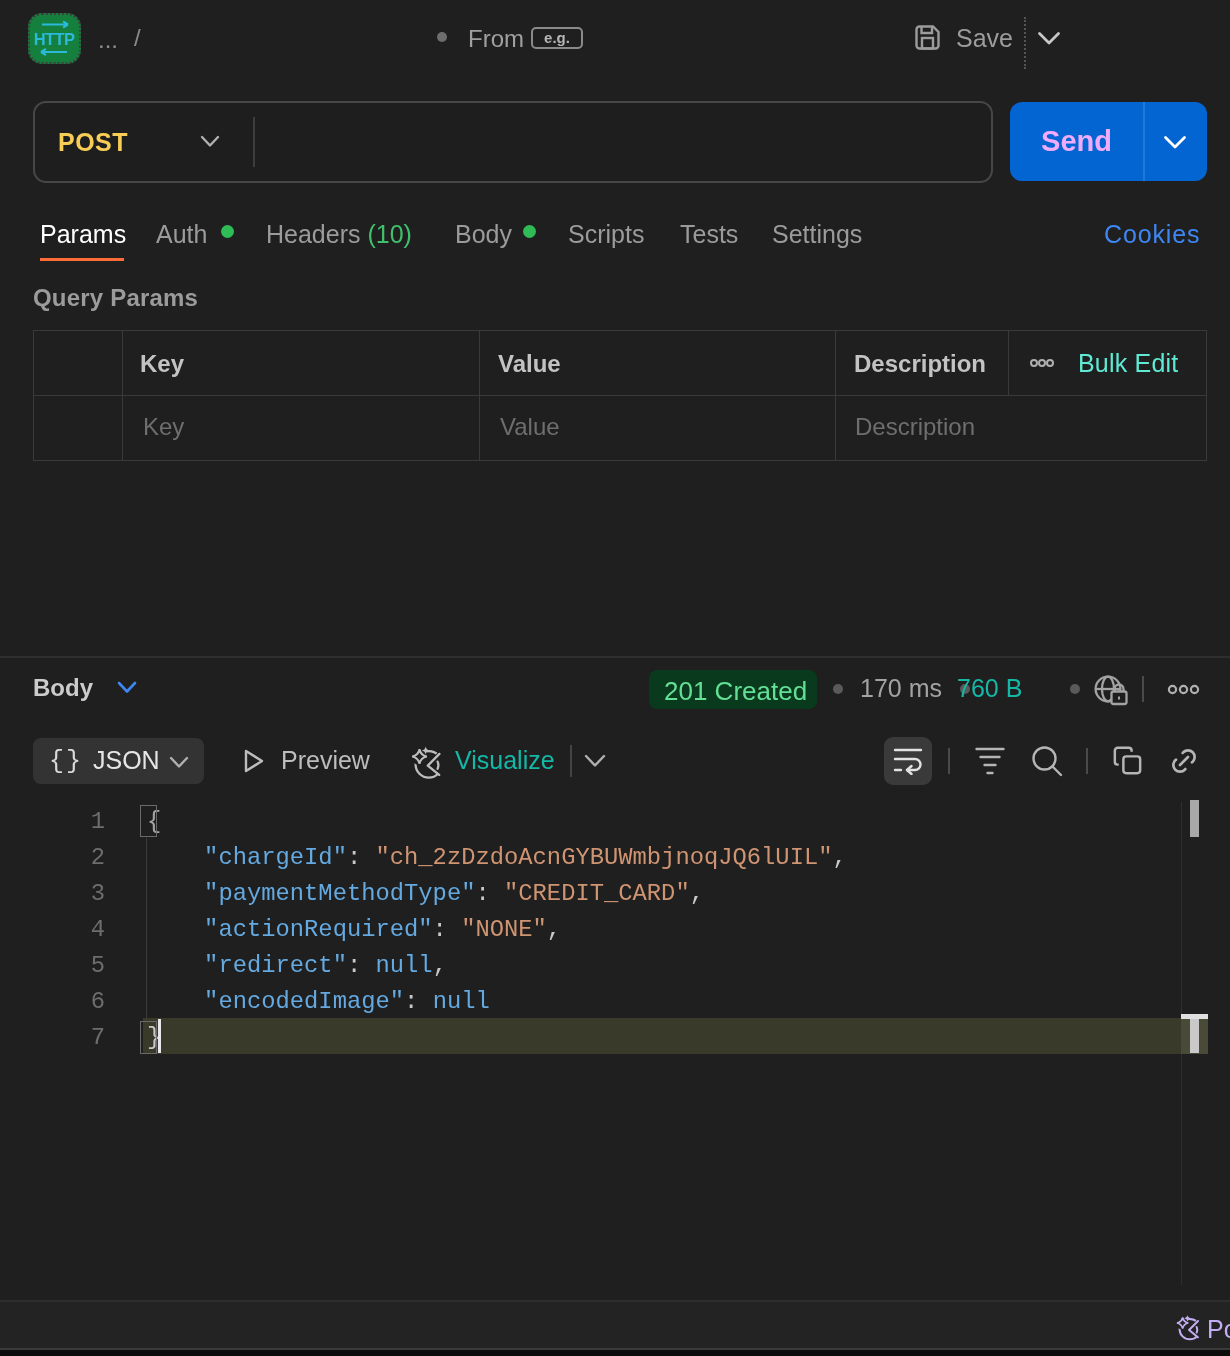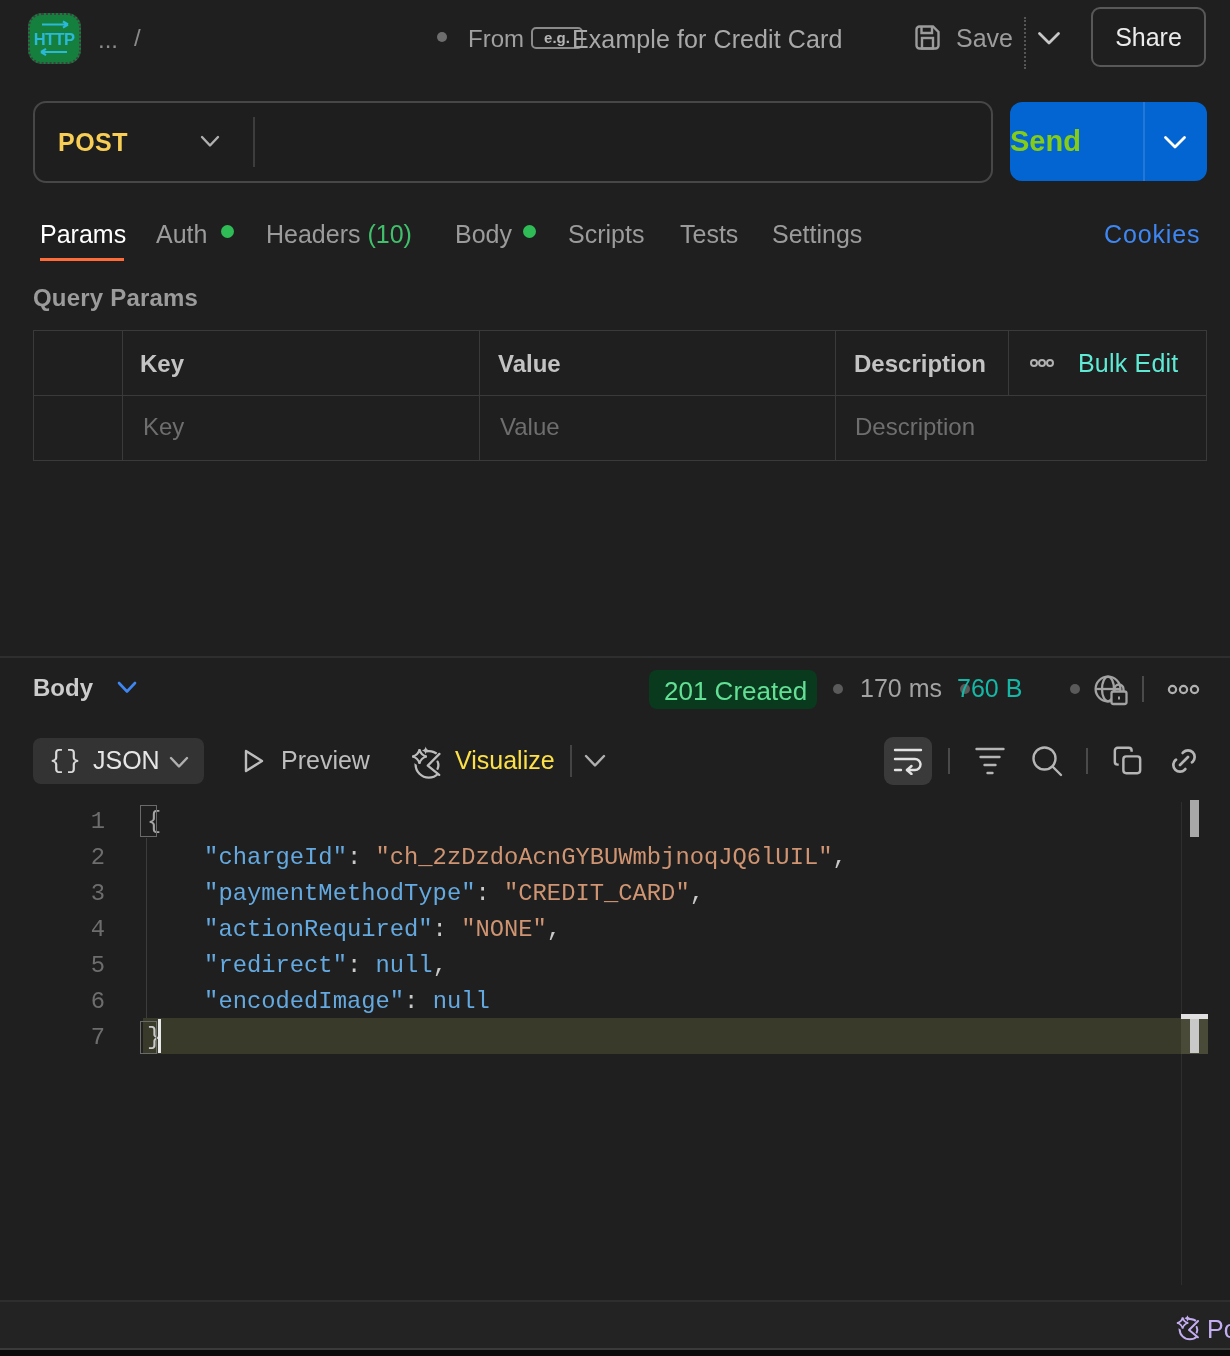--- a/index.html
+++ b/index.html
@@ -17,44 +17,42 @@
       <text x="24" y="30" font-family="Liberation Sans" font-size="16.5" font-weight="bold" fill="#2cb8d8" text-anchor="middle" letter-spacing="-0.6">HTTP</text>
       <path d="M12 9.5 H38 M38 9.5 l-5 -3.2 M38 9.5 l-5 3.2" stroke="#2cb8d8" stroke-width="2.1" fill="none"></path>
       <path d="M37 37 H11 M11 37 l5 -3.2 M11 37 l5 3.2" stroke="#2cb8d8" stroke-width="2.1" fill="none"></path>
     </svg>
   </div>
   <div class="abs" style="left:98px; top:26px; color:#8d8d8d; font-size:24px;">...</div>
   <div class="abs" style="left:134px; top:24px; color:#8a8a8a; font-size:24px;">/</div>
   <div class="abs" style="left:437px; top:32px; width:10px; height:10px; border-radius:50%; background:#6e6e6e;"></div>
   <div class="abs" style="left:468px; top:25px; color:#a0a0a0; font-size:24px;">From</div>
   <div class="abs" style="left:531px; top:27px; width:52px; height:22px; border:2px solid #8a8a8a; border-radius:5px; color:#b5b5b5; font-size:15px; font-weight:bold; text-align:center; line-height:18px;">e.g.</div>
-  <div class="abs" style="left:572px; top:25px; color:#a9a9a9; font-size:25px; letter-spacing:0.1px;">Example for Credit Card</div>
 
   <svg class="abs" style="left:913px; top:23px;" width="29" height="29" viewBox="0 0 29 29">
     <path d="M3.5 6.5 a3 3 0 0 1 3-3 H20 L25.5 9 V22.5 a3 3 0 0 1 -3 3 H6.5 a3 3 0 0 1 -3-3 Z" fill="none" stroke="#9c9c9c" stroke-width="2.4"></path>
     <path d="M8.5 3.5 V10 H19 V3.8" fill="none" stroke="#9c9c9c" stroke-width="2.4"></path>
     <rect x="9" y="15" width="11" height="10.5" fill="none" stroke="#9c9c9c" stroke-width="2.4"></rect>
   </svg>
   <div class="abs" style="left:956px; top:24px; color:#9c9c9c; font-size:25px;">Save</div>
   <div class="abs" style="left:1024px; top:17px; height:52px; border-left:2px dotted #555;"></div>
   <svg class="abs" style="left:1037px; top:31px;" width="24" height="15" viewBox="0 0 24 15">
     <path d="M2.5 2.5 L12 12 L21.5 2.5" fill="none" stroke="#c7c7c7" stroke-width="2.8" stroke-linecap="round" stroke-linejoin="round"></path>
   </svg>
-  <div class="abs" style="left:1091px; top:7px; width:115px; height:60px; border:2px solid #585858; border-radius:9px; color:#ececec; font-size:25px; text-align:center; line-height:56px;">Share</div>
 
   <div class="abs" style="left:33px; top:101px; width:960px; height:82px; border:2px solid #474747; border-radius:13px; background:#1e1e1e;"></div>
   <div class="abs" style="left:58px; top:128px; color:#f7cd56; font-size:25px; font-weight:bold; letter-spacing:0.5px;">POST</div>
   <svg class="abs" style="left:200px; top:135px;" width="20" height="13" viewBox="0 0 20 13">
     <path d="M2 2 L10 10.5 L18 2" fill="none" stroke="#b0b0b0" stroke-width="2.4" stroke-linecap="round" stroke-linejoin="round"></path>
   </svg>
   <div class="abs" style="left:253px; top:117px; height:50px; border-left:2px solid #3d3d3d;"></div>
 
   <div class="abs" style="left:1010px; top:102px; width:197px; height:79px; border-radius:12px; background:#0265d2;"></div>
   <div class="abs" style="left:1143px; top:102px; height:79px; border-left:2px solid #2277d9;"></div>
-  <div class="abs" style="left:1010px; top:125px; width:133px; color:#84cc16; font-size:29px; font-weight:bold;">Send</div>
+  <div class="abs" style="left:1010px; top:125px; width:133px; text-align:center; color:#f0abfc; font-size:29px; font-weight:bold;">Send</div>
   <svg class="abs" style="left:1163px; top:135px;" width="24" height="15" viewBox="0 0 24 15">
     <path d="M2.5 2.5 L12 12 L21.5 2.5" fill="none" stroke="#ffffff" stroke-width="2.8" stroke-linecap="round" stroke-linejoin="round"></path>
   </svg>
 
   <div class="abs" style="left:40px; top:220px; color:#ffffff; font-size:25px;">Params</div>
   <div class="abs" style="left:40px; top:258px; width:84px; height:3px; background:#ff6c37;"></div>
   <div class="abs" style="left:156px; top:220px; color:#9b9b9b; font-size:25px;">Auth</div>
   <div class="abs" style="left:221px; top:225px; width:13px; height:13px; border-radius:50%; background:#2fbc56;"></div>
   <div class="abs" style="left:266px; top:220px; color:#9b9b9b; font-size:25px;text-align:center;">Headers <span style="color:#41c06c;">(10)</span></div>
   <div class="abs" style="left:455px; top:220px; color:#9b9b9b; font-size:25px;">Body</div>
@@ -130,21 +128,21 @@
 
   <svg class="abs" style="left:406px; top:741px;" width="37" height="40" viewBox="0 0 37 40">
     <circle cx="22.8" cy="23.4" r="13.2" fill="none" stroke="#bdbdbd" stroke-width="2.3"></circle>
     <path d="M21 24.4 L40 1.5 L44.5 41 Z" fill="#1f1f1f"></path>
     <circle cx="13.5" cy="15.5" r="8.6" fill="#1f1f1f"></circle>
     <path d="M21.8 24.6 L33.4 12.9 M21.8 24.6 L33.2 33.9" stroke="#bdbdbd" stroke-width="2.3" fill="none" stroke-linecap="round"></path>
     <path d="M31.6 20.6 a9 9 0 0 1 0 7.2" stroke="#bdbdbd" stroke-width="2.3" fill="none" stroke-linecap="round"></path>
     <path d="M13.5 8.2 Q14.7 14.3 20.8 15.5 Q14.7 16.7 13.5 22.8 Q12.3 16.7 6.2 15.5 Q12.3 14.3 13.5 8.2 Z" fill="none" stroke="#bdbdbd" stroke-width="2"></path>
     <path d="M19.7 5.4 Q20.3 8.8 23.7 9.4 Q20.3 10 19.7 13.4 Q19.1 10 15.7 9.4 Q19.1 8.8 19.7 5.4 Z" fill="#bdbdbd"></path>
   </svg>
-  <div class="abs" style="left:455px; top:746px; color:#fde047; font-size:25px;">Visualize</div>
+  <div class="abs" style="left:455px; top:746px; color:#14b8a6; font-size:25px;">Visualize</div>
   <div class="abs" style="left:570px; top:745px; height:32px; border-left:2px solid #444444;"></div>
   <svg class="abs" style="left:584px; top:754px;" width="22" height="14" viewBox="0 0 22 14">
     <path d="M2 2 L11 11.5 L20 2" fill="none" stroke="#b0b0b0" stroke-width="2.4" stroke-linecap="round" stroke-linejoin="round"></path>
   </svg>
 
   <div class="abs" style="left:884px; top:737px; width:48px; height:48px; border-radius:9px; background:#3a3a3a;"></div>
   <svg class="abs" style="left:893px; top:747px;" width="30" height="28" viewBox="0 0 30 28">
     <path d="M2 3 H28" stroke="#e2e2e2" stroke-width="2.4" stroke-linecap="round"></path>
     <path d="M2 12 H22 a5.5 5.5 0 0 1 0 11 H14" stroke="#e2e2e2" stroke-width="2.4" fill="none" stroke-linecap="round"></path>
     <path d="M14 23 l4.5 -4 M14 23 l4.5 4" stroke="#e2e2e2" stroke-width="2.4" fill="none" stroke-linecap="round"></path>

